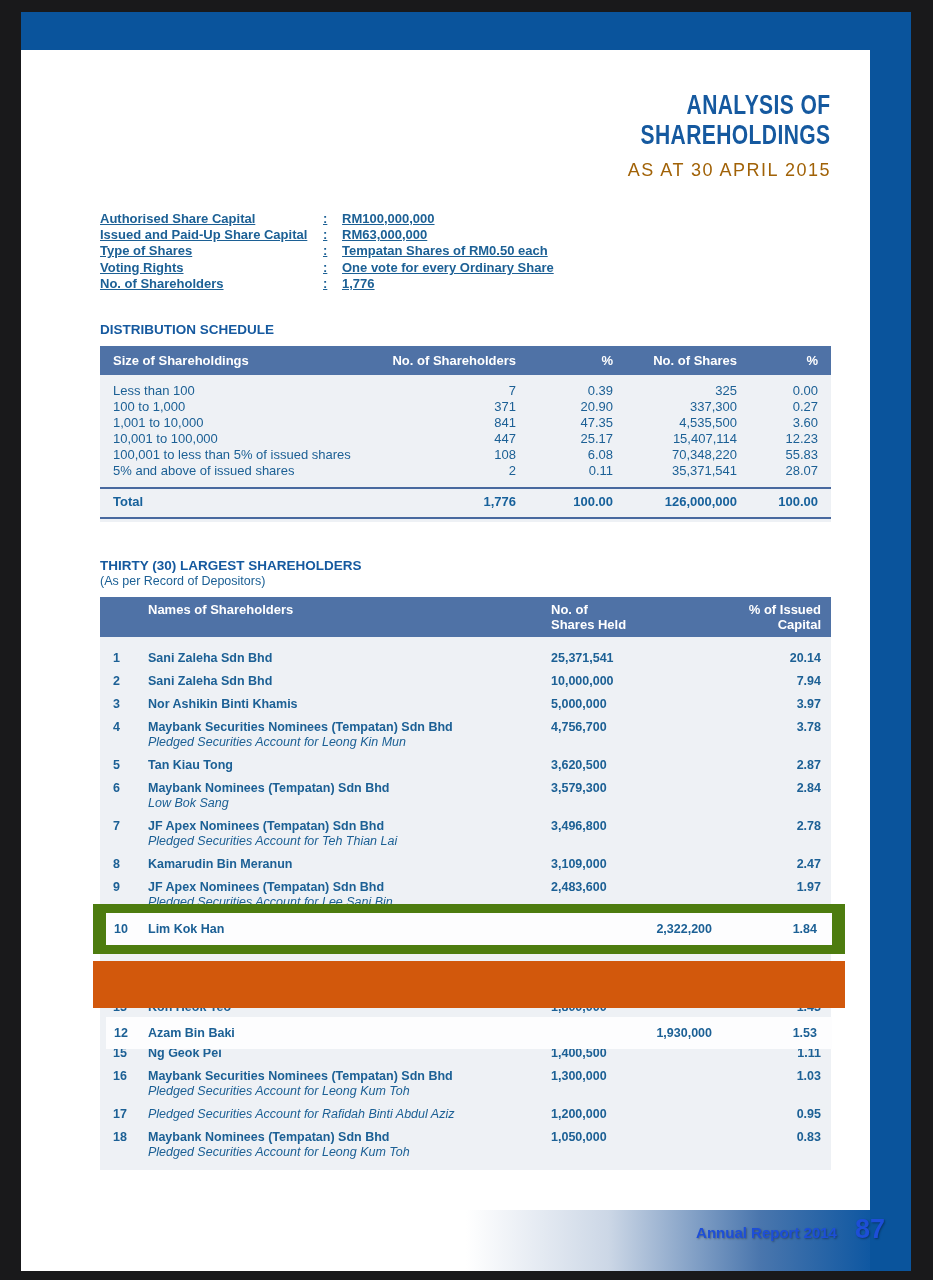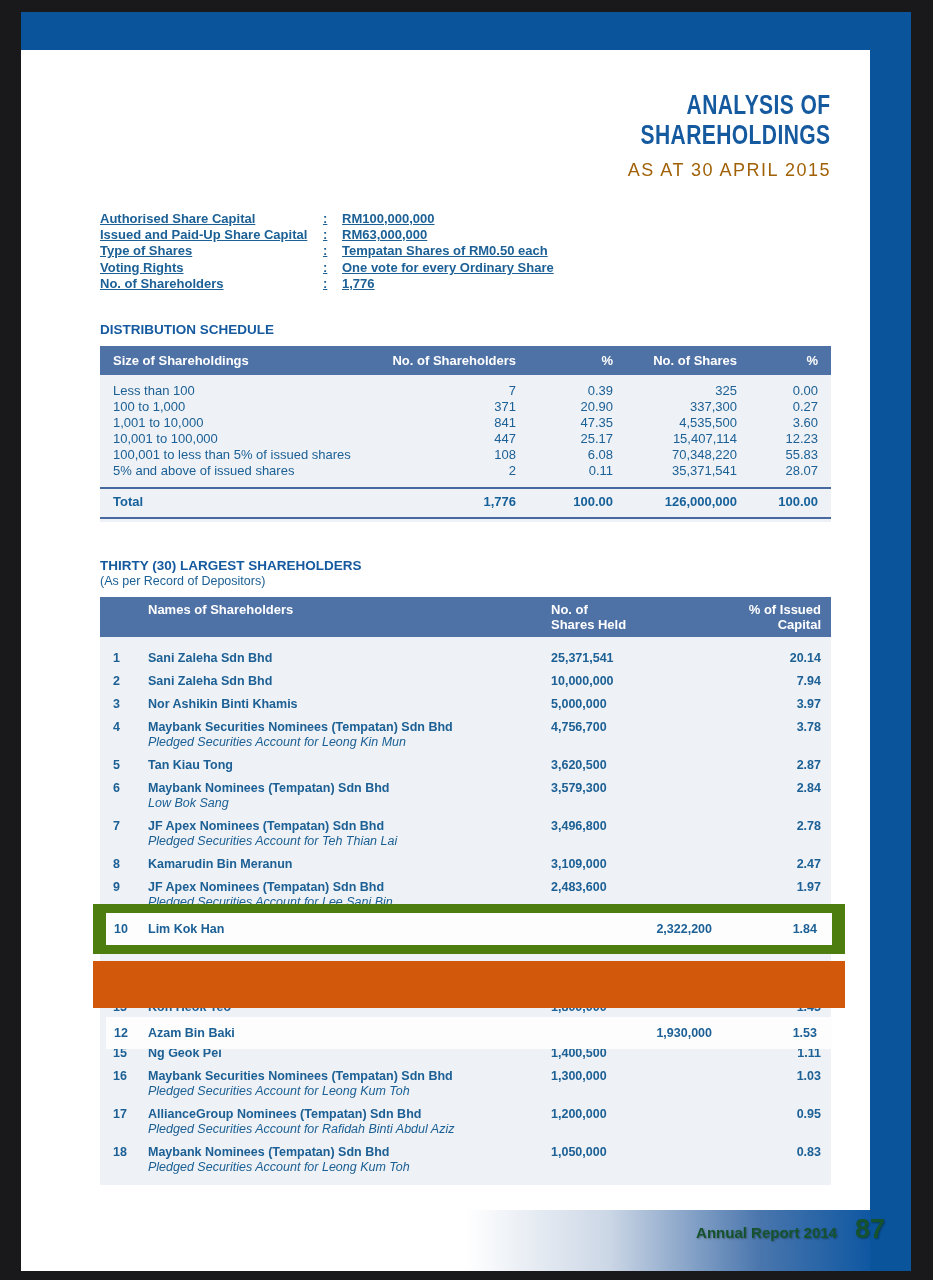--- a/index.html
+++ b/index.html
@@ -5,21 +5,21 @@
   html,body{margin:0;padding:0;background:#19191b;}
   *{box-sizing:border-box;}
   .stage{position:relative;width:933px;height:1280px;background:#19191b;overflow:hidden;
          font-family:"Liberation Sans",sans-serif;}
   .page{position:absolute;left:21px;top:12px;width:890px;height:1259px;background:#ffffff;}
   .top-bar{position:absolute;left:0;top:0;width:100%;height:38px;background:#0a549c;z-index:3;}
   .right-strip{position:absolute;right:0;top:0;width:41px;height:100%;background:#0a549c;z-index:2;}
   .footer-band{position:absolute;left:0;bottom:0;width:100%;height:61px;z-index:1;
     background:linear-gradient(90deg,#ffffff 0%,#ffffff 50%,#ccd7e6 66%,#4a76ad 83%,#0c56a1 96%,#0c56a1 100%);}
   .footer-text{position:absolute;right:26px;top:1202px;display:flex;align-items:baseline;gap:18px;
-    color:#14532d;z-index:4;text-shadow:1px 1px 2px rgba(0,0,0,.35);}
+    color:#1d4ed8;z-index:4;text-shadow:1px 1px 2px rgba(0,0,0,.35);}
   .footer-label{font-size:15px;font-weight:700;}
   .footer-num{font-size:27px;font-weight:700;}
 
   .title-block{position:absolute;top:78px;right:80px;text-align:right;z-index:4;}
   .title-line{font-size:27px;line-height:30px;font-weight:700;color:#15599f;letter-spacing:.5px;
     transform:scaleX(.78);transform-origin:100% 50%;white-space:nowrap;}
   .subtitle{font-size:18px;color:#a16207;letter-spacing:1.5px;margin-top:10px;white-space:nowrap;}
 
   .info-block{position:absolute;left:79px;top:199px;color:#1c6095;font-size:13px;font-weight:700;text-decoration:underline;}
   .info-row{display:flex;line-height:16.2px;}
@@ -284,21 +284,20 @@
           <span class="s-name">
             <span style="display:block">Maybank Securities Nominees (Tempatan) Sdn Bhd</span>
             <span class="name2" style="display:block">Pledged Securities Account for Leong Kum Toh</span>
           </span>
           <span class="s-shares">1,300,000</span>
           <span class="s-pct">1.03</span>
         </div>
         <div class="s-row">
           <span class="s-no">17</span>
           <span class="s-name">
-            <span style="display:block">AllianceGroup Nominees (Tempatan) Sdn Bhd</span>
             <span class="name2" style="display:block">Pledged Securities Account for Rafidah Binti Abdul Aziz</span>
           </span>
           <span class="s-shares">1,200,000</span>
           <span class="s-pct">0.95</span>
         </div>
         <div class="s-row">
           <span class="s-no">18</span>
           <span class="s-name">
             <span style="display:block">Maybank Nominees (Tempatan) Sdn Bhd</span>
             <span class="name2" style="display:block">Pledged Securities Account for Leong Kum Toh</span>

